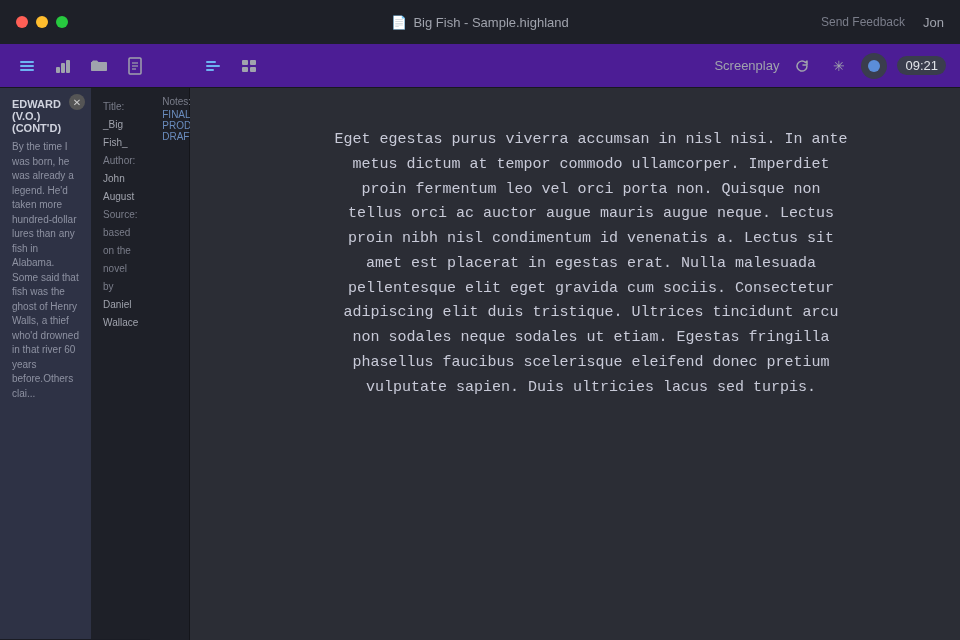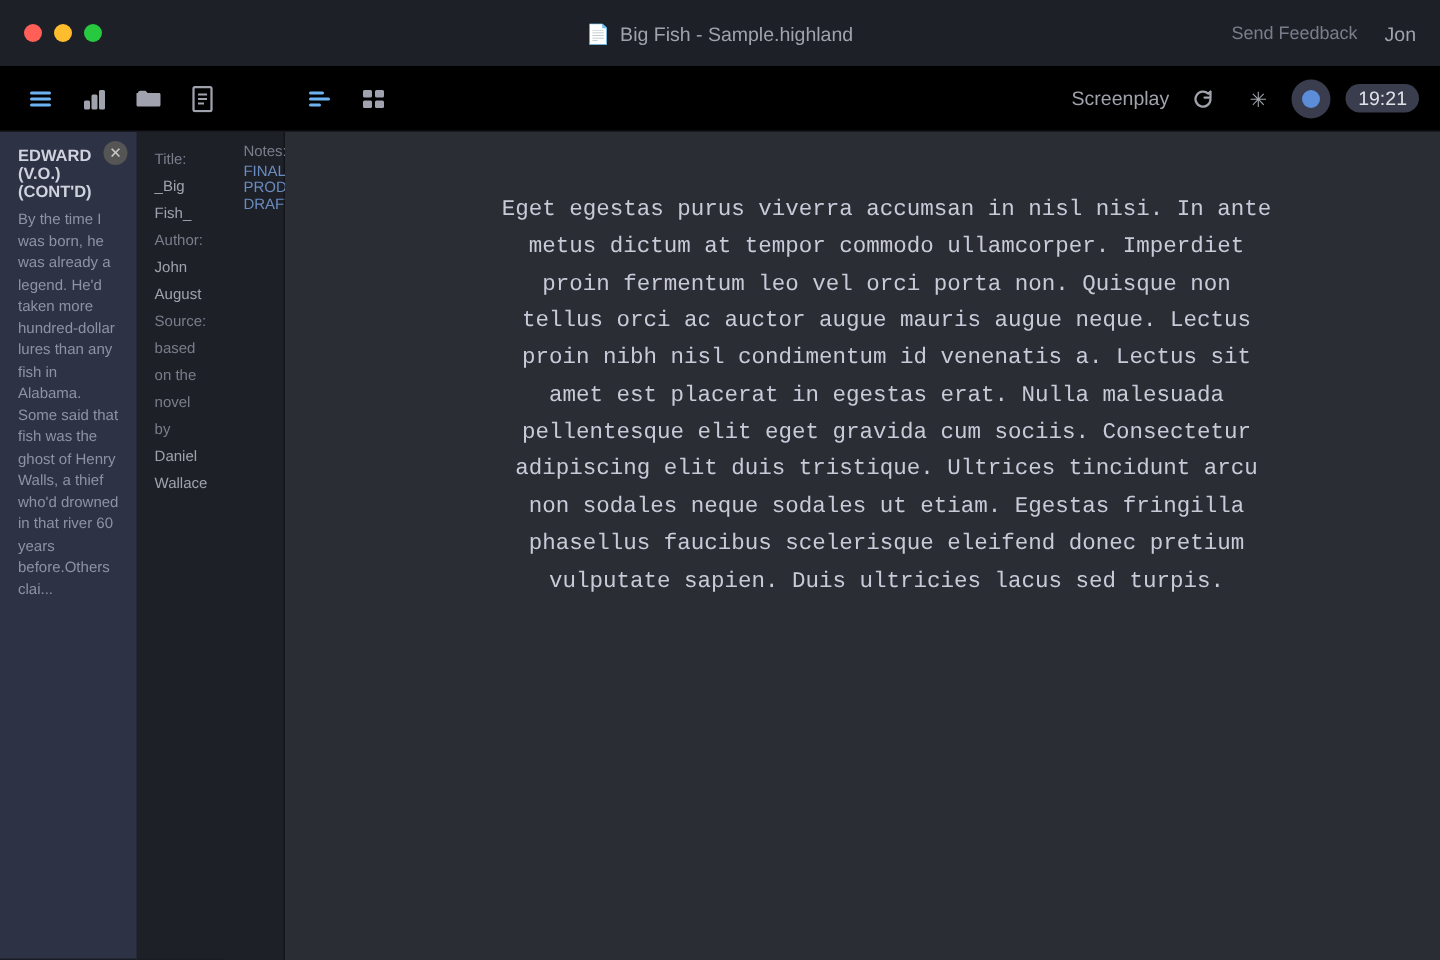--- a/index.html
+++ b/index.html
@@ -56,21 +56,21 @@
     }
     .user-name {
       font-size: 13px;
       color: #a0a3ad;
     }
 
     
     #toolbar {
       width: 100%;
       height: 44px;
-      background: #000000;
+      background: #4c1d95;
       display: flex;
       align-items: center;
       padding: 0 14px;
       gap: 14px;
       border-bottom: 1px solid #18191f;
     }
     .toolbar-left {
       display: flex;
       align-items: center;
       gap: 10px;
@@ -295,21 +295,21 @@
     <button class="toolbar-btn">
       <svg viewBox="0 0 18 18" fill="none">
         <text x="4" y="14" font-size="14" fill="#a0a3ad">✳</text>
       </svg>
     </button>
     <button class="toolbar-btn" style="background:#3a3d4d;border-radius:50%;width:26px;height:26px;padding:0;display:flex;align-items:center;justify-content:center;">
       <svg viewBox="0 0 18 18">
         <circle cx="9" cy="9" r="6" fill="#5b8dd9"></circle>
       </svg>
     </button>
-    <span class="time-badge">19:21</span>
+    <span class="time-badge">09:21</span>
   </div>
 </div>
 
 <div id="main">
 
   <div id="sidebar">
 
     <div class="sidebar-scene-card">
       <div class="scene-title">EDWARD (V.O.)(CONT'D)</div>
       <button class="scene-card-close">✕</button>

